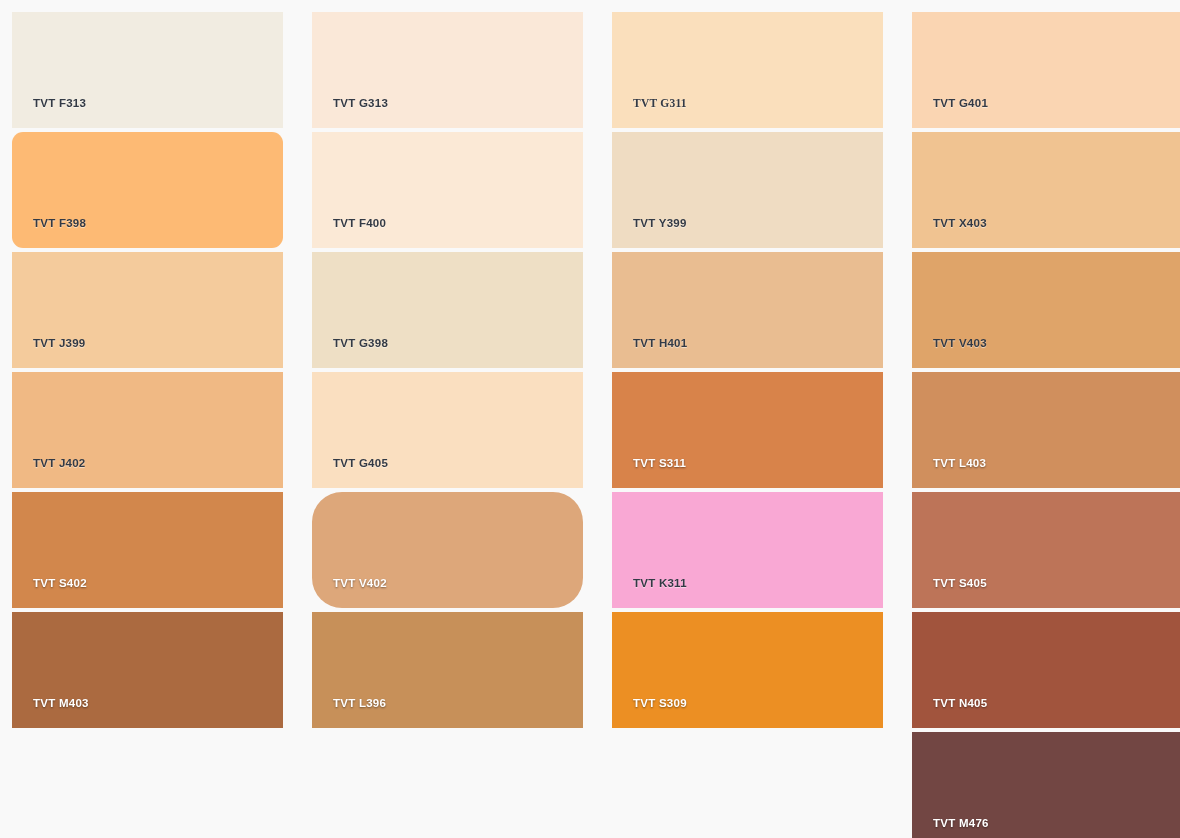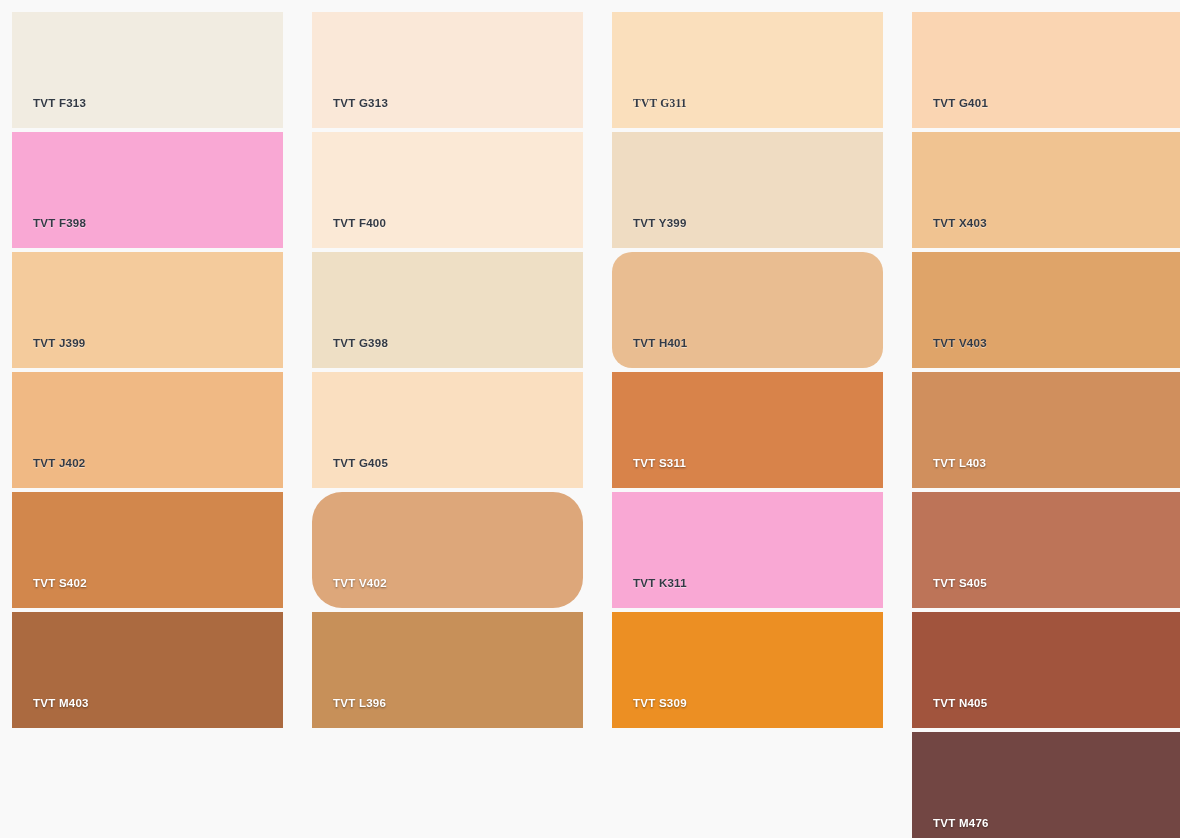--- a/index.html
+++ b/index.html
@@ -74,21 +74,21 @@
   }
 </style>
 </head>
 <body>
 
 <div id="swatch-board" style="background: rgb(249, 249, 249);">
     <div class="swatch-column col-0">
       <div class="swatch is-light" style="background-color: rgb(241, 236, 225);">
         <span class="swatch-label">TVT F313</span>
       </div>
-      <div class="swatch is-light" style="background-color: #f9a8d4;">
+      <div class="swatch is-light" style="background-color: #fdba74; border-radius: 11px;">
         <span class="swatch-label">TVT F398</span>
       </div>
       <div class="swatch is-light" style="background-color: rgb(244, 203, 156);">
         <span class="swatch-label">TVT J399</span>
       </div>
       <div class="swatch is-light" style="background-color: rgb(240, 185, 132);">
         <span class="swatch-label">TVT J402</span>
       </div>
       <div class="swatch is-dark" style="background-color: rgb(210, 135, 76);">
         <span class="swatch-label">TVT S402</span>
@@ -117,21 +117,21 @@
         <span class="swatch-label">TVT L396</span>
       </div>
     </div>
     <div class="swatch-column col-2">
       <div class="swatch is-light" style="background-color: rgb(250, 223, 188); font-family: Liberation Serif, serif;">
         <span class="swatch-label">TVT G311</span>
       </div>
       <div class="swatch is-light" style="background-color: rgb(239, 220, 194);">
         <span class="swatch-label">TVT Y399</span>
       </div>
-      <div class="swatch is-light" style="background-color: rgb(233, 189, 145); border-radius: 20px;">
+      <div class="swatch is-light" style="background-color: rgb(233, 189, 145);">
         <span class="swatch-label">TVT H401</span>
       </div>
       <div class="swatch is-dark" style="background-color: rgb(216, 131, 74);">
         <span class="swatch-label">TVT S311</span>
       </div>
       <div class="swatch is-light" style="background-color: #f9a8d4;">
         <span class="swatch-label">TVT K311</span>
       </div>
       <div class="swatch is-dark" style="background-color: rgb(236, 143, 35);">
         <span class="swatch-label">TVT S309</span>

